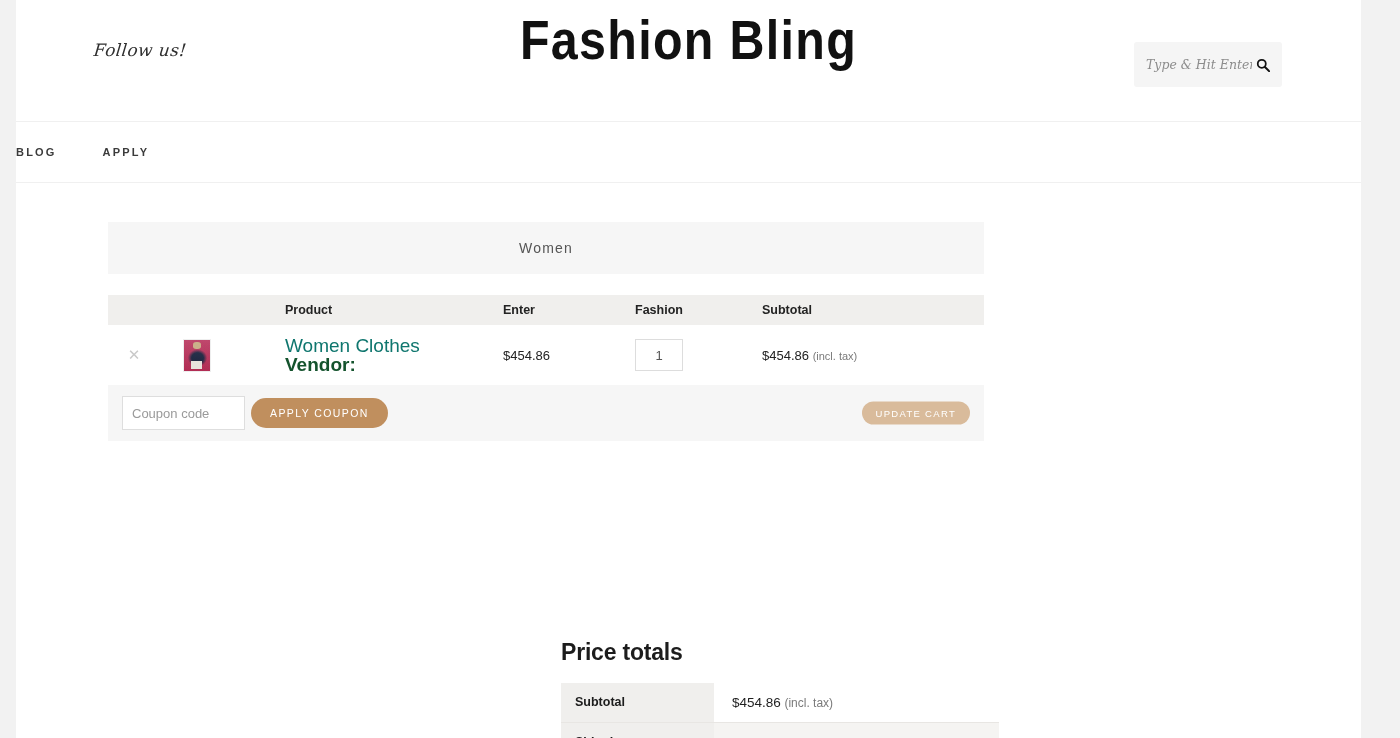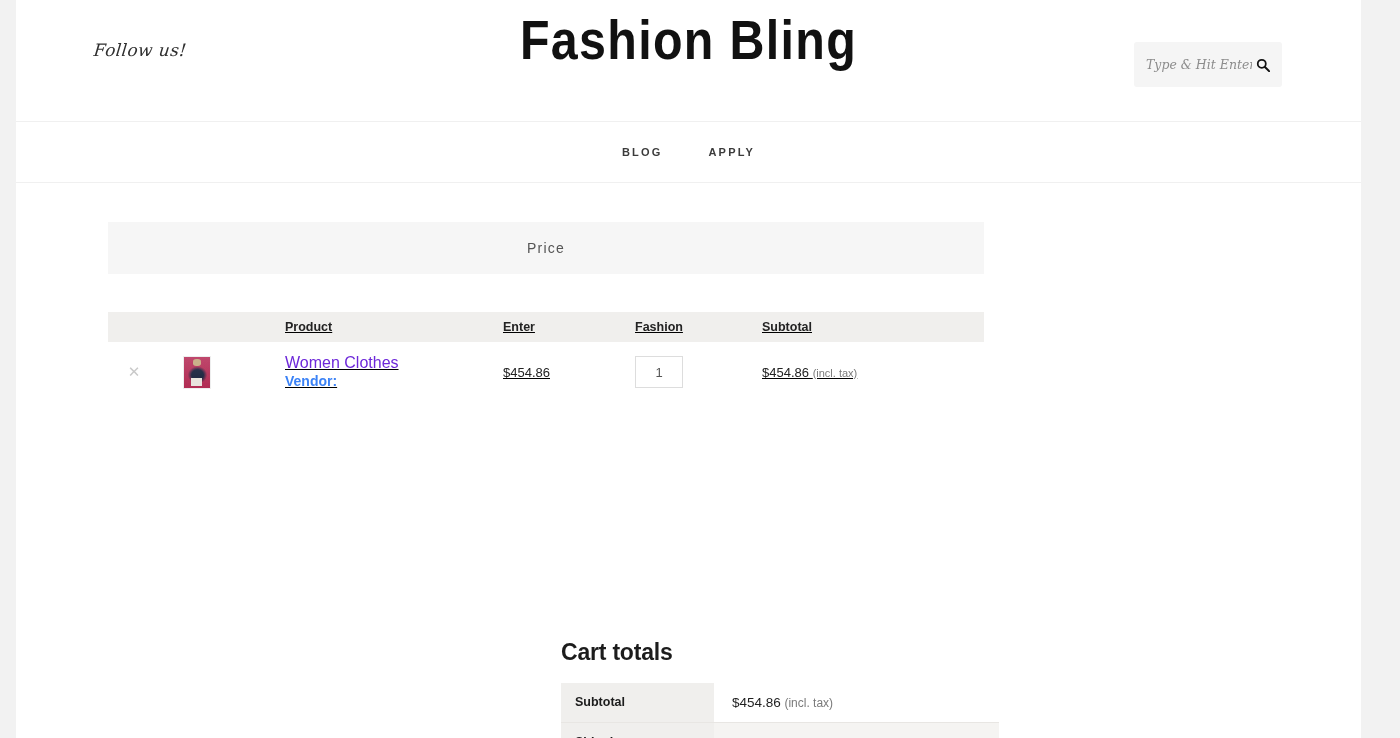--- a/index.html
+++ b/index.html
@@ -91,21 +91,21 @@
     margin-left: 4px;
     display: block;
   }
 
   
   .site-nav {
     height: 60px;
     border-bottom: 1px solid #f0f0f0;
     display: flex;
     align-items: center;
-    justify-content: center;
+    justify-content: flex-start;
     gap: 46px;
     background: #fff;
   }
   .nav-item {
     font-size: 11px;
     font-weight: 700;
     letter-spacing: 2.2px;
     color: #3b3b3b;
     text-decoration: none;
     cursor: pointer;
@@ -130,23 +130,22 @@
     justify-content: center;
     font-size: 14px;
     color: #555555;
     letter-spacing: 1.2px;
   }
 
   
   .cart-table {
     width: 100%;
     border-collapse: collapse;
-    margin-top: 38px;
+    margin-top: 21px;
     table-layout: fixed;
-    text-decoration: underline;
   }
   .cart-table thead th {
     background: #f0efed;
     height: 30px;
     font-size: 12.5px;
     font-weight: 700;
     color: #232323;
     text-align: left;
     padding: 0;
     vertical-align: middle;
@@ -203,30 +202,30 @@
   .thumb::after {
     content: "";
     position: absolute;
     left: 28%;
     bottom: 4%;
     width: 40%;
     height: 26%;
     background: #e8e3dd;
   }
   .prod-name {
-    color: #6d28d9;
-    font-size: 16px;
+    color: #0f766e;
+    font-size: 19px;
     text-decoration: none;
     display: block;
     line-height: 18px;
     cursor: pointer;
   }
   .prod-vendor {
-    color: #3b82f6;
-    font-size: 14px;
+    color: #14532d;
+    font-size: 19px;
     font-weight: 700;
     line-height: 19px;
   }
   .price-cell { font-size: 13.5px; color: #2b2b2b; }
   .qty-input {
     width: 48px;
     height: 32px;
     border: 1px solid #dddddd;
     background: #fff;
     text-align: center;
@@ -358,21 +357,21 @@
 
   <nav class="site-nav">
     <a class="nav-item">BLOG</a>
     <a class="nav-item">APPLY</a>
   </nav>
 
   <div class="main">
 
     <div class="cart-wrap">
 
-      <div class="cart-heading">Price</div>
+      <div class="cart-heading">Women</div>
 
       <table class="cart-table">
         <colgroup>
           <col class="col-remove">
             <col class="col-thumb">
             <col class="col-product">
           <col class="col-price">
             <col class="col-qty">
             <col class="col-subtotal">
         </colgroup>
@@ -403,25 +402,30 @@
               <input class="qty-input" type="text" value="1" style="">
             </td>
             <td class="subtotal-cell">
               <span>$454.86</span>
               <span class="tax-note">(incl. tax)</span>
             </td>
           </tr>
         </tbody>
       </table>
 
+      <div class="coupon-row">
+        <input class="coupon-input" type="text" placeholder="Coupon code" style="">
+        <button class="btn-apply">APPLY COUPON</button>
+        <button class="btn-update">UPDATE CART</button>
+      </div>
 
     </div>
 
     <div class="totals-wrap">
-      <h2 class="totals-title">Cart totals</h2>
+      <h2 class="totals-title">Price totals</h2>
 
       <table class="totals-table">
         <tbody>
           <tr>
             <th>Subtotal</th>
             <td>
               <span class="money">$454.86</span>
               <span class="muted">(incl. tax)</span>
             </td>
           </tr>

